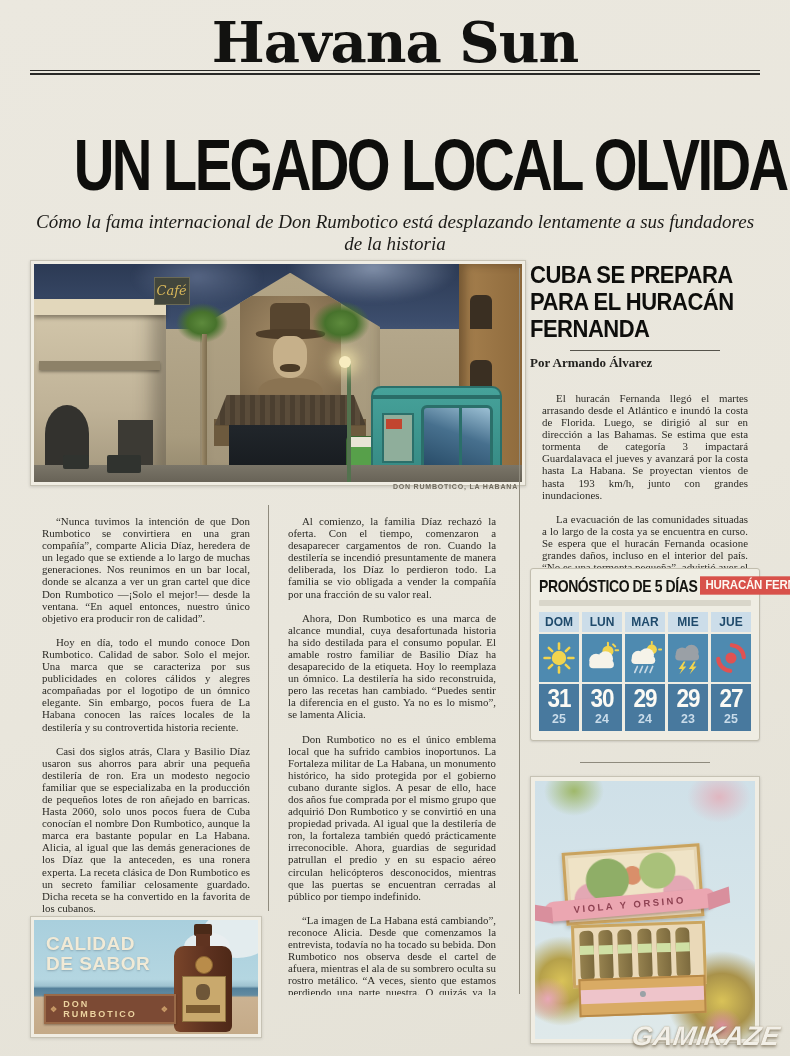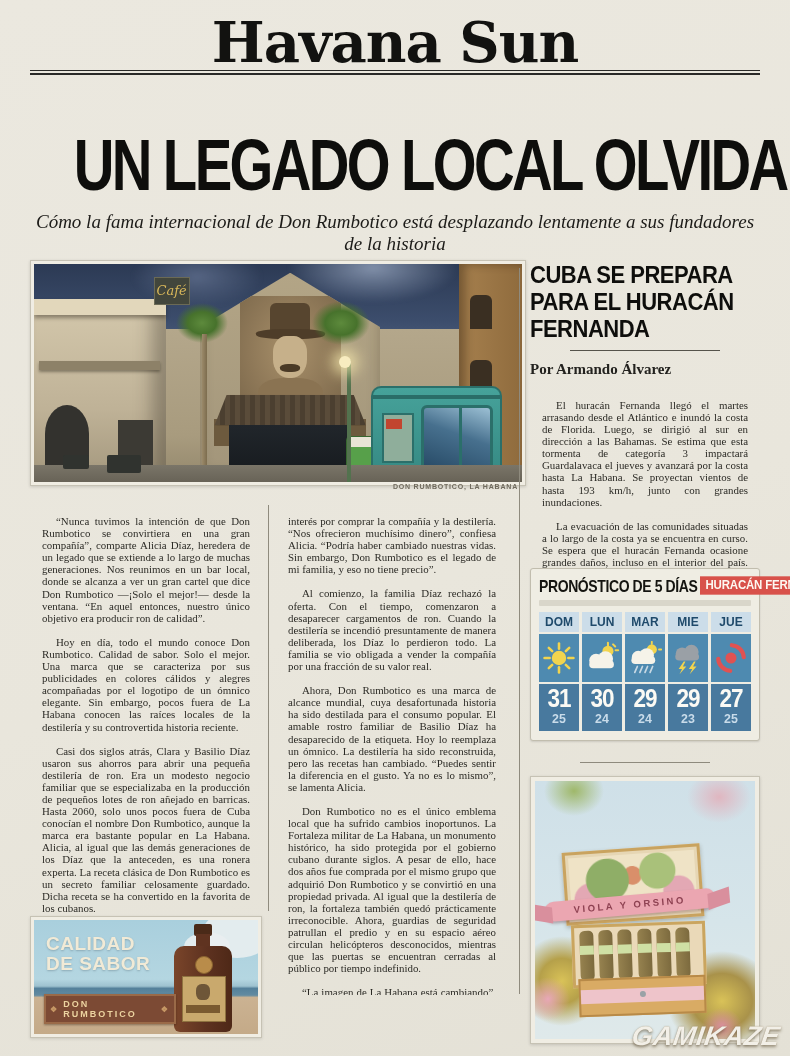--- a/index.html
+++ b/index.html
@@ -92,21 +92,21 @@
   .coltext p{margin:12px;text-indent:14px;}
   .coltext p.cont{text-indent:0;}
   .col1{position:absolute;left:30px;top:503px;width:232px;height:410px;overflow:hidden;}
   .col2{position:absolute;left:276px;top:503px;width:232px;height:492px;overflow:hidden;}
 
   
   .rightcol{position:absolute;left:530px;top:262px;width:230px;height:786px;}
   .sec-head{margin:0;font-family:"Liberation Sans",sans-serif;font-weight:bold;font-size:22px;
       line-height:1.12;letter-spacing:-.5px;transform:scaleY(1.1);transform-origin:left top;color:#0e0e0c;}
   .sec-rule{width:150px;margin:14px auto 0;border-top:1px solid #55534b;}
-  .sec-by{margin-top:10px;font-size:15px;font-weight:bold;}
+  .sec-by{margin-top:4px;font-size:13px;font-weight:bold;}
   .sec-text{margin-top:9px;height:212px;overflow:hidden;}
 
   
   .weather{position:absolute;left:0;top:306px;width:230px;box-sizing:border-box;
       background:#efede3;border:1px solid #c1bdae;border-radius:3px;padding:8px 8px 9px;box-shadow:0 1px 2px rgba(0,0,0,.12);}
   .w-titlerow{display:flex;align-items:center;gap:3px;}
   .w-title{font-family:"Liberation Sans",sans-serif;font-weight:bold;font-size:14px;
       letter-spacing:-.4px;transform:scaleY(1.12);transform-origin:left center;white-space:nowrap;color:#141410;}
   .w-badge{background:#d8514a;color:#fdf8f2;font-family:"Liberation Sans",sans-serif;font-weight:bold;
       font-size:11.5px;letter-spacing:-.2px;padding:2px 5px 3px;white-space:nowrap;transform:scaleY(1.08);}
@@ -250,21 +250,20 @@
   <div class="colrule" style="left:268px;top:505px;height:406px;"></div>
   <div class="colrule" style="left:519px;top:268px;height:726px;"></div>
 
   <div class="col1 coltext">
       <p>“Nunca tuvimos la intención de que Don Rumbotico se convirtiera en una gran compañía”, comparte Alicia Díaz, heredera de un legado que se extiende a lo largo de muchas generaciones. Nos reunimos en un bar local, donde se alcanza a ver un gran cartel que dice Don Rumbotico —¡Solo el mejor!— desde la ventana. “En aquel entonces, nuestro único objetivo era producir ron de calidad”.</p>
       <p>Hoy en día, todo el mundo conoce Don Rumbotico. Calidad de sabor. Solo el mejor. Una marca que se caracteriza por sus publicidades en colores cálidos y alegres acompañadas por el logotipo de un ómnico elegante. Sin embargo, pocos fuera de La Habana conocen las raíces locales de la destilería y su controvertida historia reciente.</p>
       <p>Casi dos siglos atrás, Clara y Basilio Díaz usaron sus ahorros para abrir una pequeña destilería de ron. Era un modesto negocio familiar que se especializaba en la producción de pequeños lotes de ron añejado en barricas. Hasta 2060, solo unos pocos fuera de Cuba conocían el nombre Don Rumbotico, aunque la marca era bastante popular en La Habana. Alicia, al igual que las demás generaciones de los Díaz que la anteceden, es una ronera experta. La receta clásica de Don Rumbotico es un secreto familiar celosamente guardado. Dicha receta se ha convertido en la favorita de los cubanos.</p>
       <p>Así y gusto, las cosas han cambiado en los últimos años. Un grupo financiero anónimo manifestó su</p>
     </div>
   <div class="col2 coltext">
-    <p class="cont">interés por comprar la compañía y la destilería. “Nos ofrecieron muchísimo dinero”, confiesa Alicia. “Podría haber cambiado nuestras vidas. Sin embargo, Don Rumbotico es el legado de mi familia, y eso no tiene precio”.</p>
     <div>
         <p>Al comienzo, la familia Díaz rechazó la oferta. Con el tiempo, comenzaron a desaparecer cargamentos de ron. Cuando la destilería se incendió presuntamente de manera deliberada, los Díaz lo perdieron todo. La familia se vio obligada a vender la compañía por una fracción de su valor real.</p>
         <p>Ahora, Don Rumbotico es una marca de alcance mundial, cuya desafortunada historia ha sido destilada para el consumo popular. El amable rostro familiar de Basilio Díaz ha desaparecido de la etiqueta. Hoy lo reemplaza un ómnico. La destilería ha sido reconstruida, pero las recetas han cambiado. “Puedes sentir la diferencia en el gusto. Ya no es lo mismo”, se lamenta Alicia.</p>
         <p>Don Rumbotico no es el único emblema local que ha sufrido cambios inoportunos. La Fortaleza militar de La Habana, un monumento histórico, ha sido protegida por el gobierno cubano durante siglos. A pesar de ello, hace dos años fue comprada por el mismo grupo que adquirió Don Rumbotico y se convirtió en una propiedad privada. Al igual que la destilería de ron, la fortaleza también quedó prácticamente irreconocible. Ahora, guardias de seguridad patrullan el predio y en su espacio aéreo circulan helicópteros desconocidos, mientras que las puertas se encuentran cerradas al público por tiempo indefinido.</p>
         <p>“La imagen de La Habana está cambiando”, reconoce Alicia. Desde que comenzamos la entrevista, todavía no ha tocado su bebida. Don Rumbotico nos observa desde el cartel de afuera, mientras el ala de su sombrero oculta su rostro metálico. “A veces, siento que estamos perdiendo una parte nuestra. O quizás ya la hemos perdido por completo”.</p>
       </div>
   </div>
 
   <div class="rightcol">
     <h2 class="sec-head">CUBA SE PREPARA PARA EL HURACÁN FERNANDA</h2>

